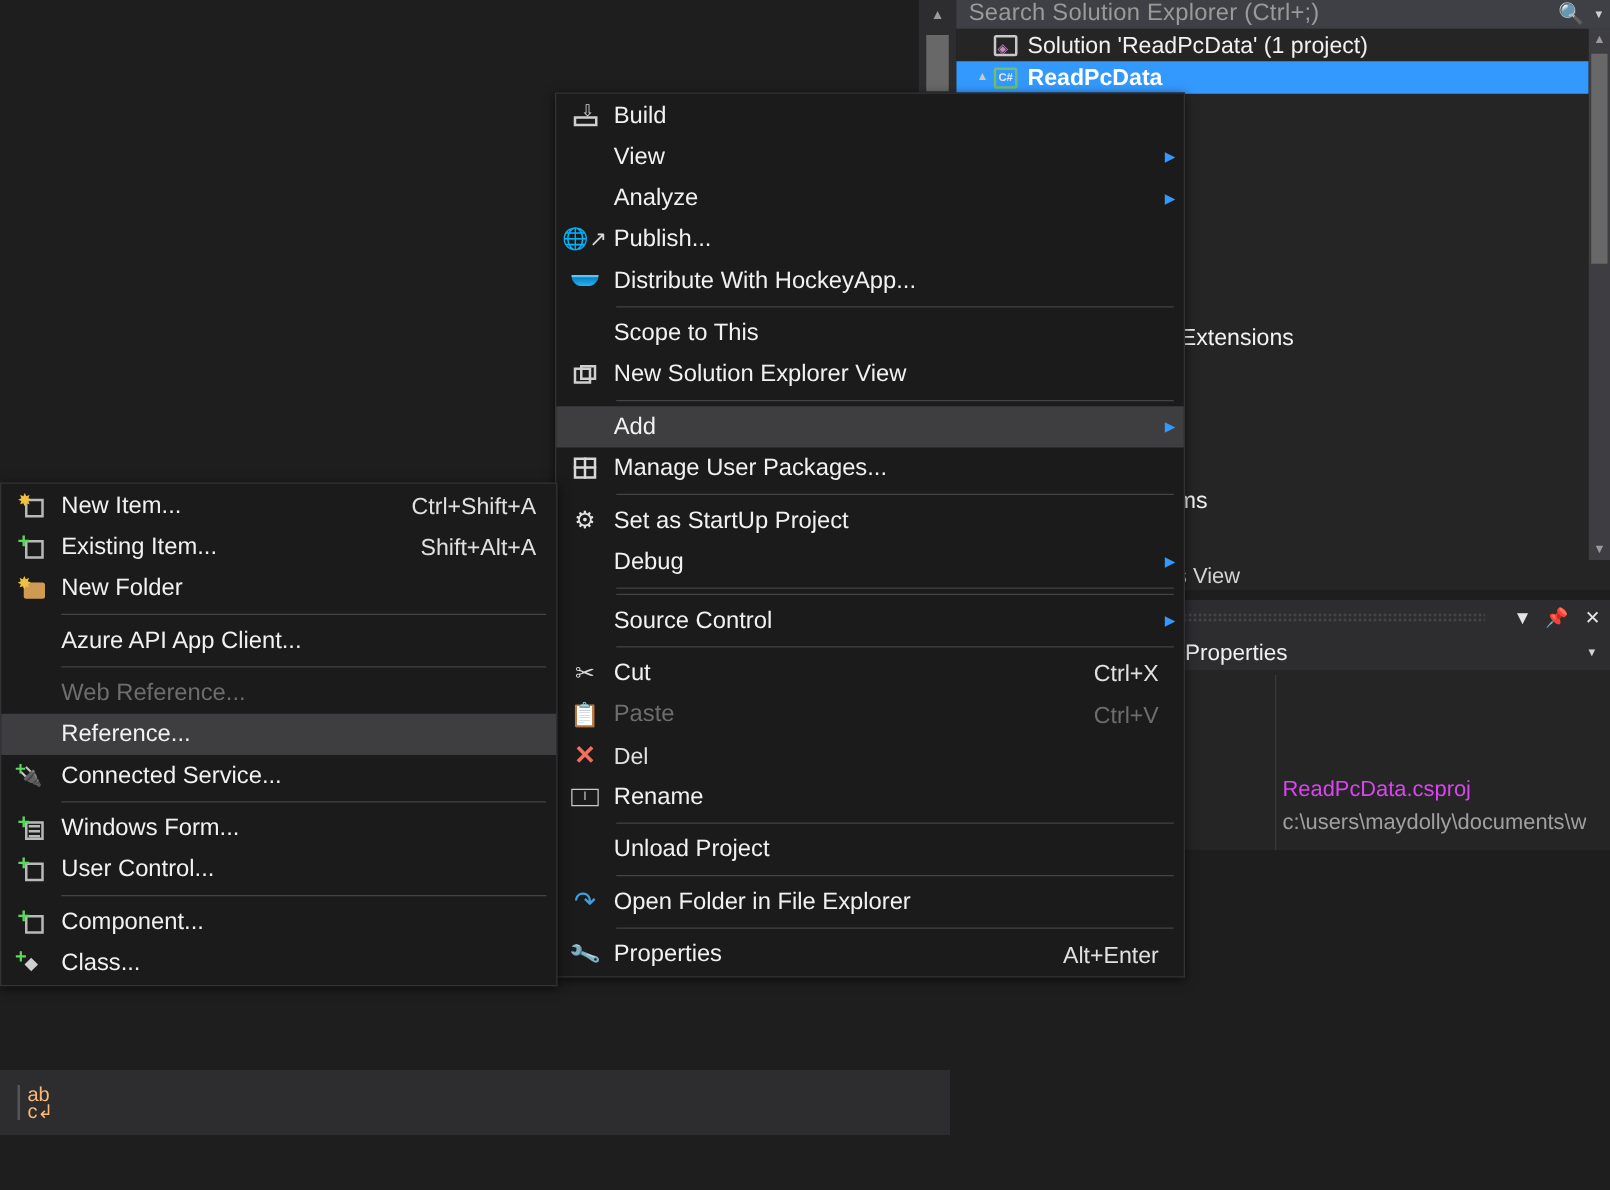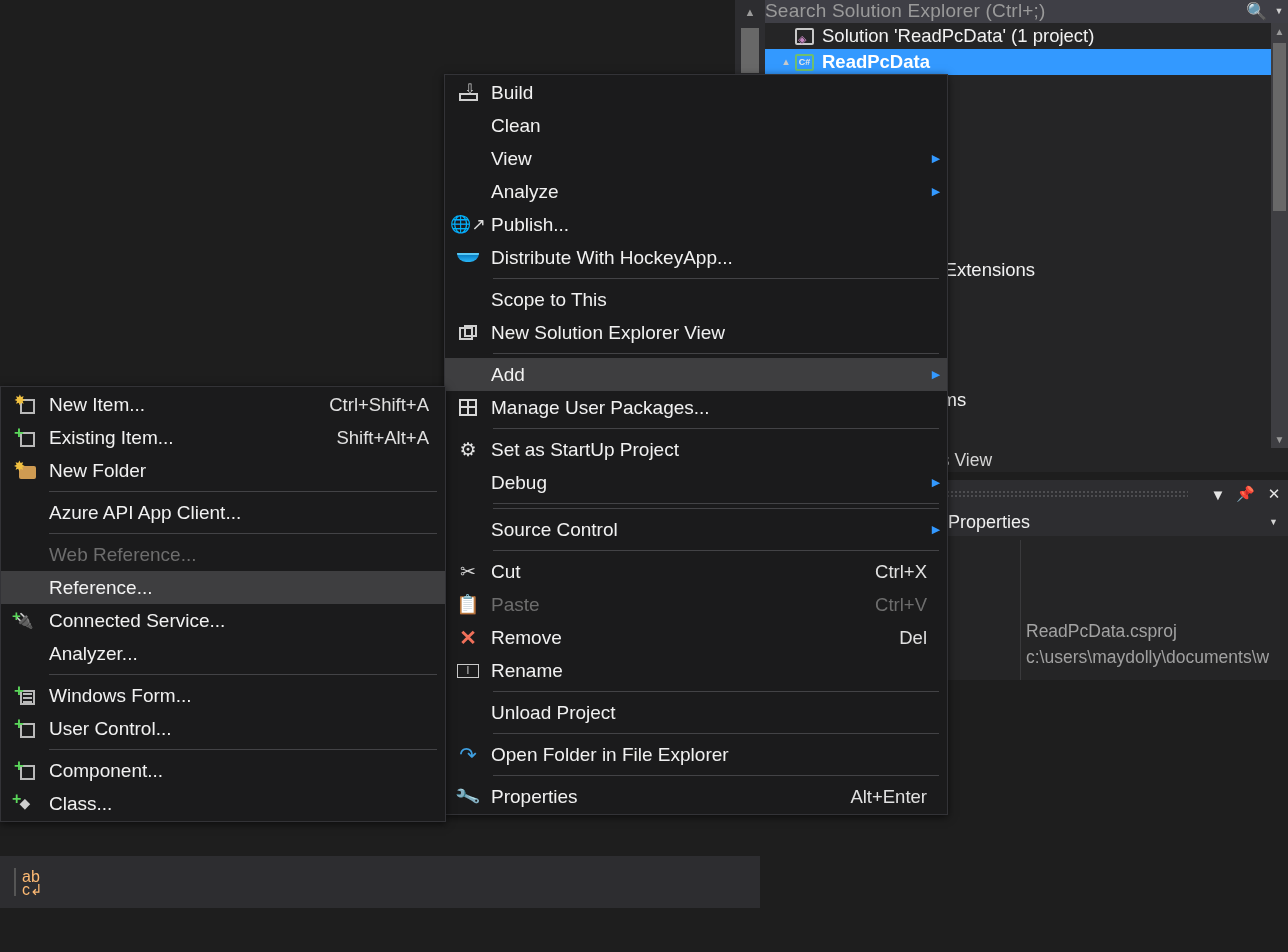--- a/index.html
+++ b/index.html
@@ -16,21 +16,21 @@
     position:absolute;left:765px;top:0;width:523px;height:472px;
     background:#252526;
   }
   #se-search{
     position:absolute;left:0;top:0;width:523px;height:22px;
     background:#3f3f46;
     border-bottom:1px solid #3f3f46;
     display:flex;align-items:center;
   }
   #se-search .ph{
-    flex:1;padding-left:0;color:#9a9a9a;font-size:19px;letter-spacing:.2px;
+    flex:1;padding-left:10px;color:#9a9a9a;font-size:19px;letter-spacing:.2px;
     white-space:nowrap;overflow:hidden;
   }
   #se-search .searchicon{width:26px;text-align:center;color:#f1f1f1;font-size:17px;}
   #se-search .caret{width:18px;text-align:center;color:#d0d0d0;font-size:9px;}
   #se-tree{
     position:absolute;left:0;top:23px;width:506px;height:425px;
     overflow:hidden;background:#252526;
   }
   .tree-row{
     height:26px;line-height:26px;font-size:18.5px;white-space:nowrap;
@@ -89,21 +89,21 @@
   #props-titlebar .tbtn{width:28px;text-align:center;color:#e4e4e4;font-size:15px;cursor:default;}
   #props-header{
     position:absolute;left:0;top:28px;width:358px;height:28px;background:#2d2d30;
     display:flex;align-items:center;font-size:18px;color:#f0f0f0;
   }
   #props-header .lbl{padding-left:18px;}
   #props-header .dd{margin-left:auto;padding-right:10px;font-size:9px;color:#d4d4d4;}
   #props-grid{position:absolute;left:0;top:60px;width:358px;height:140px;background:#252526;}
   .prop-row{height:26px;display:flex;align-items:center;font-size:17.5px;white-space:nowrap;}
   .prop-row .pname{width:90px;padding-left:6px;color:#c8c8c8;}
-  .prop-row .pval{color:#a3a3a3;overflow:hidden;}
+  .prop-row .pval{color:#d946ef;overflow:hidden;}
   .prop-row .pval.dim{color:#a0a0a0;}
   .prop-sep{position:absolute;left:90px;top:0;width:1px;height:140px;background:#3a3a3c;}
   
   #bottom-left-panel{
     position:absolute;left:0;top:856px;width:760px;height:52px;background:#2d2d30;
   }
   #bottom-left-panel .bar{
     position:absolute;left:14px;top:12px;width:2px;height:28px;background:#555;
   }
   #bottom-left-panel .abc{
@@ -319,25 +319,20 @@
         <span class="g ico-build">
           <span class="arr">⇩</span>
           <span class="box"></span>
         </span>
       </span>
       <span class="lbl">Build</span>
       <span class="arw"></span>
     </div>
     <div class="mi">
       <span class="ic"></span>
-      <span class="lbl">Clean</span>
-      <span class="arw"></span>
-    </div>
-    <div class="mi">
-      <span class="ic"></span>
       <span class="lbl">View</span>
       <span class="arw">▶</span>
     </div>
     <div class="mi">
       <span class="ic"></span>
       <span class="lbl">Analyze</span>
       <span class="arw">▶</span>
     </div>
     <div class="mi">
       <span class="ic">
@@ -414,21 +409,20 @@
       <span class="ic">
         <span class="g ico-paste">📋</span>
       </span>
       <span class="lbl">Paste</span>
       <span class="sc">Ctrl+V</span>
     </div>
     <div class="mi">
       <span class="ic">
         <span class="g ico-remove">✕</span>
       </span>
-      <span class="lbl">Remove</span>
       <span class="sc">Del</span>
     </div>
     <div class="mi">
       <span class="ic">
         <span class="g ico-rename">I</span>
       </span>
       <span class="lbl">Rename</span>
       <span class="arw"></span>
     </div>
     <div class="sep"></div>
@@ -503,25 +497,20 @@
       <span class="lbl">Reference...</span>
       <span class="arw"></span>
     </div>
     <div class="mi">
       <span class="ic">
         <span class="g ico-connsvc">🔌<span class="plus">+</span></span>
       </span>
       <span class="lbl">Connected Service...</span>
       <span class="arw"></span>
     </div>
-    <div class="mi">
-      <span class="ic"></span>
-      <span class="lbl">Analyzer...</span>
-      <span class="arw"></span>
-    </div>
     <div class="sep"></div>
     <div class="mi">
       <span class="ic">
         <span class="g ico-form">
           <span class="sq"></span>
           <span class="plus">+</span>
         </span>
       </span>
       <span class="lbl">Windows Form...</span>
       <span class="arw"></span>

